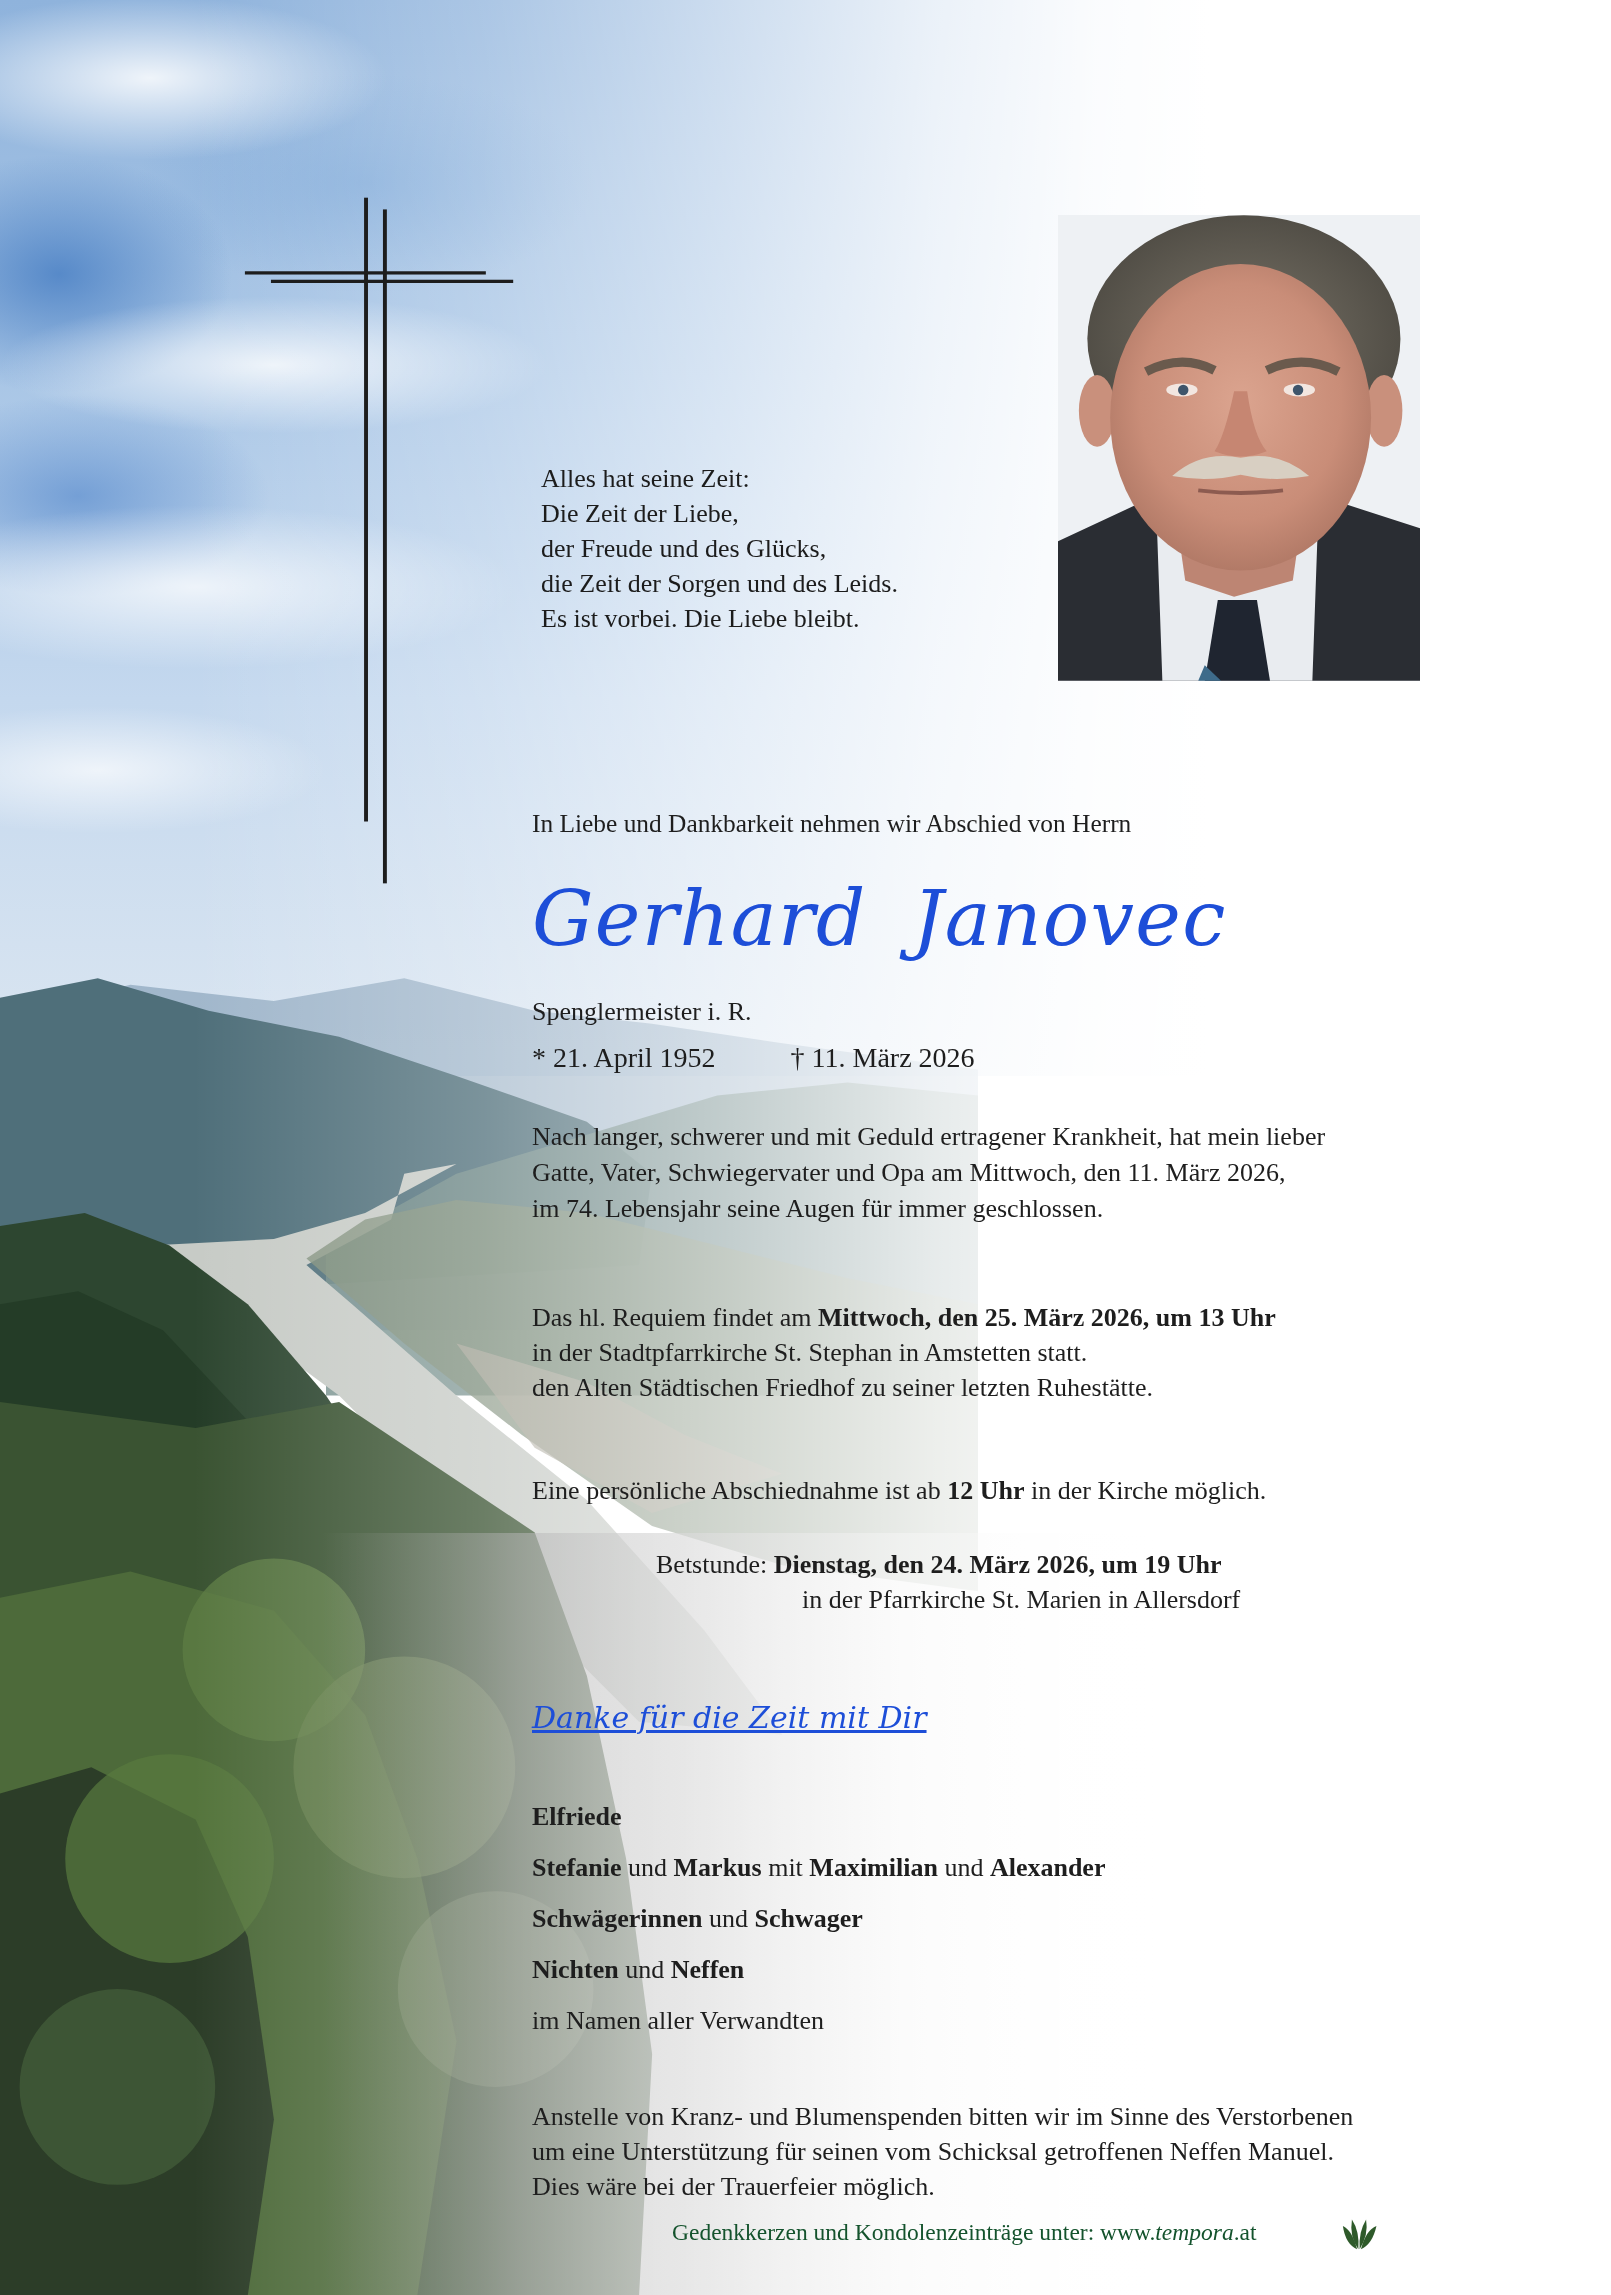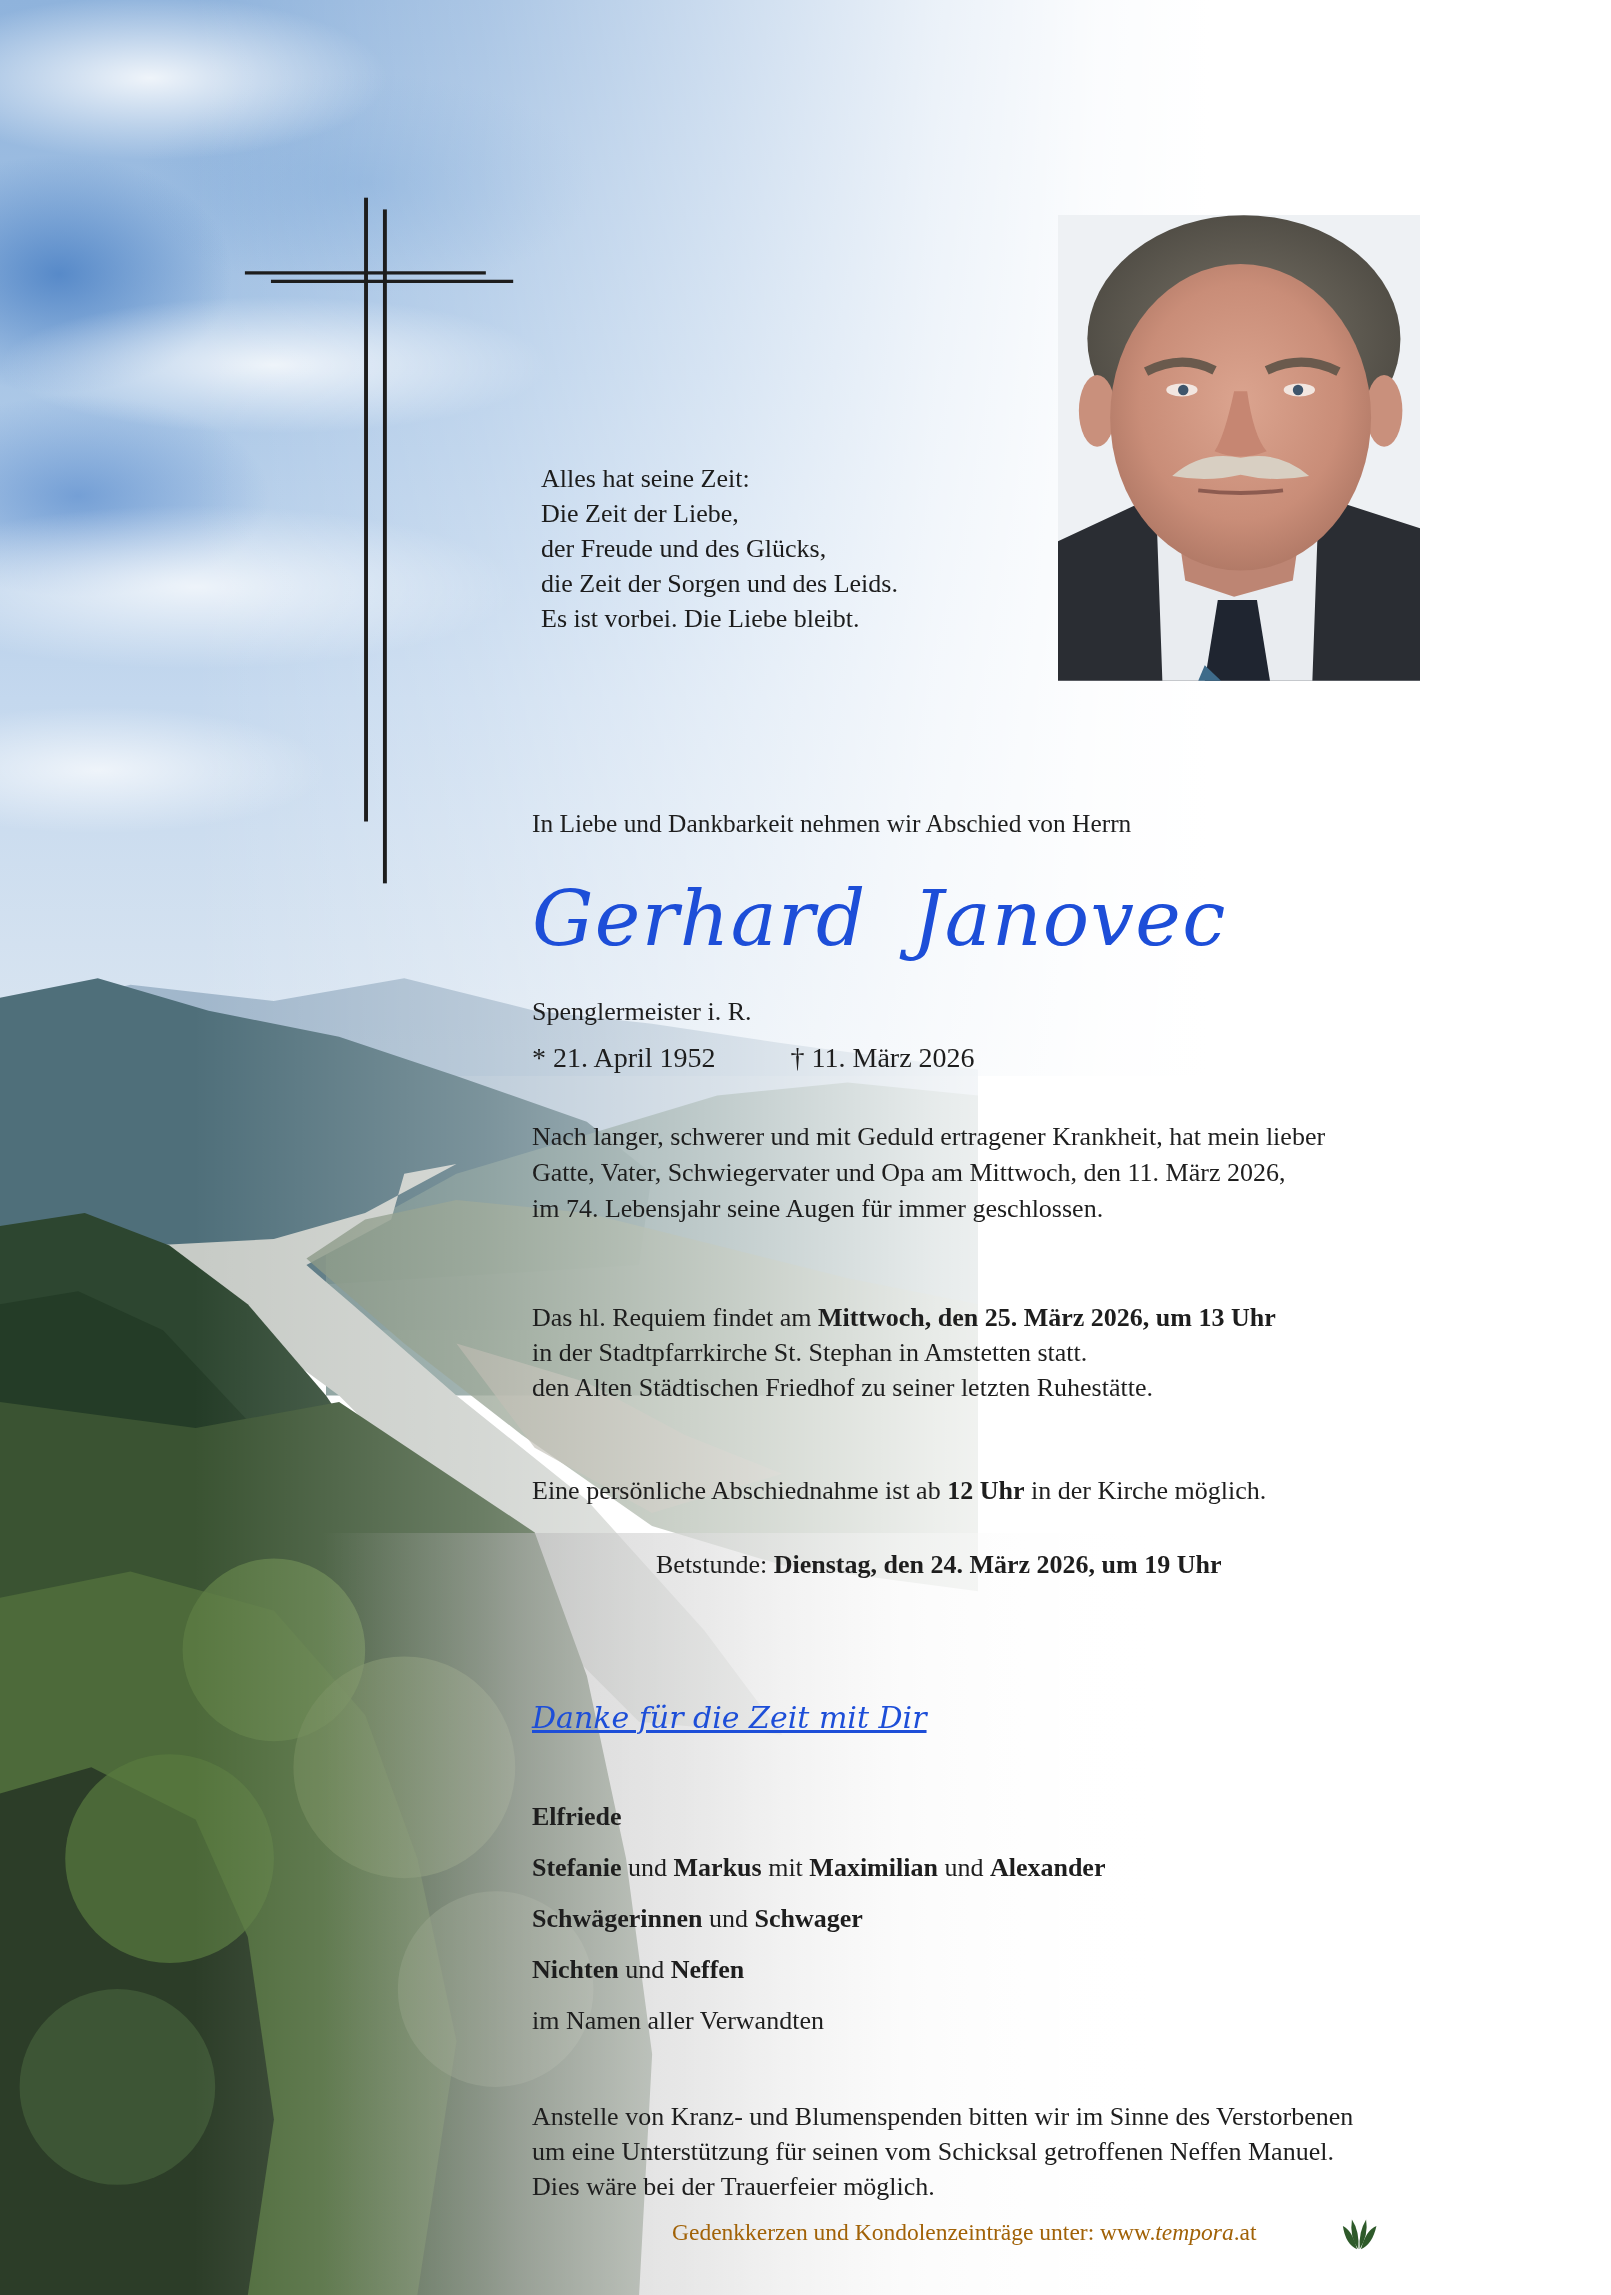--- a/index.html
+++ b/index.html
@@ -76,21 +76,21 @@
   .para2 { top:1300px; font-size:26px; line-height:35px; }
   .para3 { top:1476px; font-size:26px; }
   .betstunde { position:absolute; left:656px; top:1547px; font-size:26px; line-height:35px; white-space:nowrap; }
   .betstunde .line2 { padding-left:146px; }
   .thanks { top:1700px; font-size:30px;text-decoration:underline; }
   .family { top:1791px; font-size:26px; }
   .family div { height:51px; line-height:51px; }
   .donation { top:2099px; font-size:26px; line-height:35px; }
   .footer {
     position:absolute; left:672px; top:2219px; width:718px; white-space:nowrap;
-    font-family:"Liberation Serif","DejaVu Serif",serif; font-size:23.5px; color:#a16207;
+    font-family:"Liberation Serif","DejaVu Serif",serif; font-size:23.5px; color:#14532d;
   }
   .footer .brand { font-style:italic; }
   .leaf-logo { position:absolute; left:1339px; top:2218px; width:40px; height:34px; }
 
   b { font-weight:bold; }
   [data-bind] { white-space:nowrap; }
 </style>
 </head>
 <body>
 
@@ -217,20 +217,21 @@
     <div data-bind="requiem.line2">in der Stadtpfarrkirche St. Stephan in Amstetten statt.</div>
     <div data-bind="requiem.line4">den Alten Städtischen Friedhof zu seiner letzten Ruhestätte.</div>
   </div>
 
   <div class="center-col serif para3">
     <span data-bind="farewell.prefix">Eine persönliche Abschiednahme ist ab </span><b data-bind="farewell.time">12 Uhr</b><span data-bind="farewell.suffix"> in der Kirche möglich.</span>
   </div>
 
   <div class="betstunde serif">
     <div><span data-bind="betstunde.label">Betstunde: </span><b data-bind="betstunde.datetime">Dienstag, den 24. März 2026, um 19 Uhr</b></div>
+    <div class="line2" data-bind="betstunde.location">in der Pfarrkirche St. Marien in Allersdorf</div>
   </div>
 
   <div class="center-col script thanks" data-bind="thanks">Danke für die Zeit mit Dir</div>
 
   <div class="center-col serif family">
     <div><b data-bind="mourners.line1.name">Elfriede</b></div>
     <div><b data-bind="mourners.line2.n1">Stefanie</b><span data-bind="mourners.line2.c1"> und </span><b data-bind="mourners.line2.n2">Markus</b><span data-bind="mourners.line2.c2"> mit </span><b data-bind="mourners.line2.n3">Maximilian</b><span data-bind="mourners.line2.c3"> und </span><b data-bind="mourners.line2.n4">Alexander</b></div>
     <div><b data-bind="mourners.line3.n1">Schwägerinnen</b><span data-bind="mourners.line3.c1"> und </span><b data-bind="mourners.line3.n2">Schwager</b></div>
     <div><b data-bind="mourners.line4.n1">Nichten</b><span data-bind="mourners.line4.c1"> und </span><b data-bind="mourners.line4.n2">Neffen</b></div>
     <div data-bind="mourners.line5">im Namen aller Verwandten</div>

